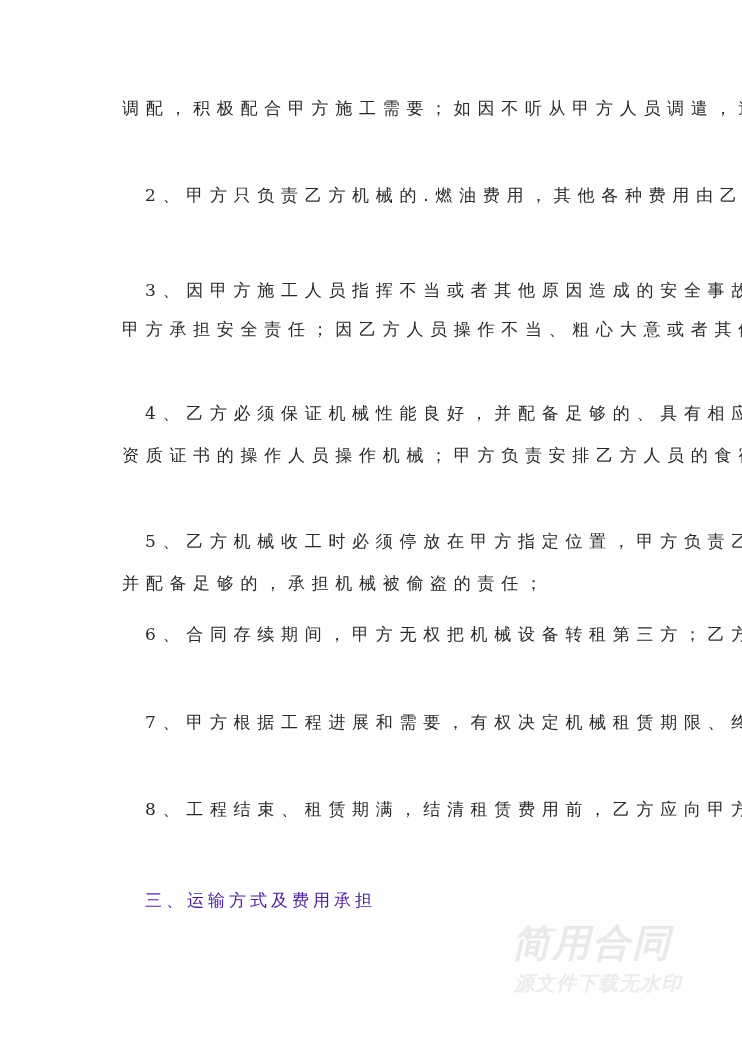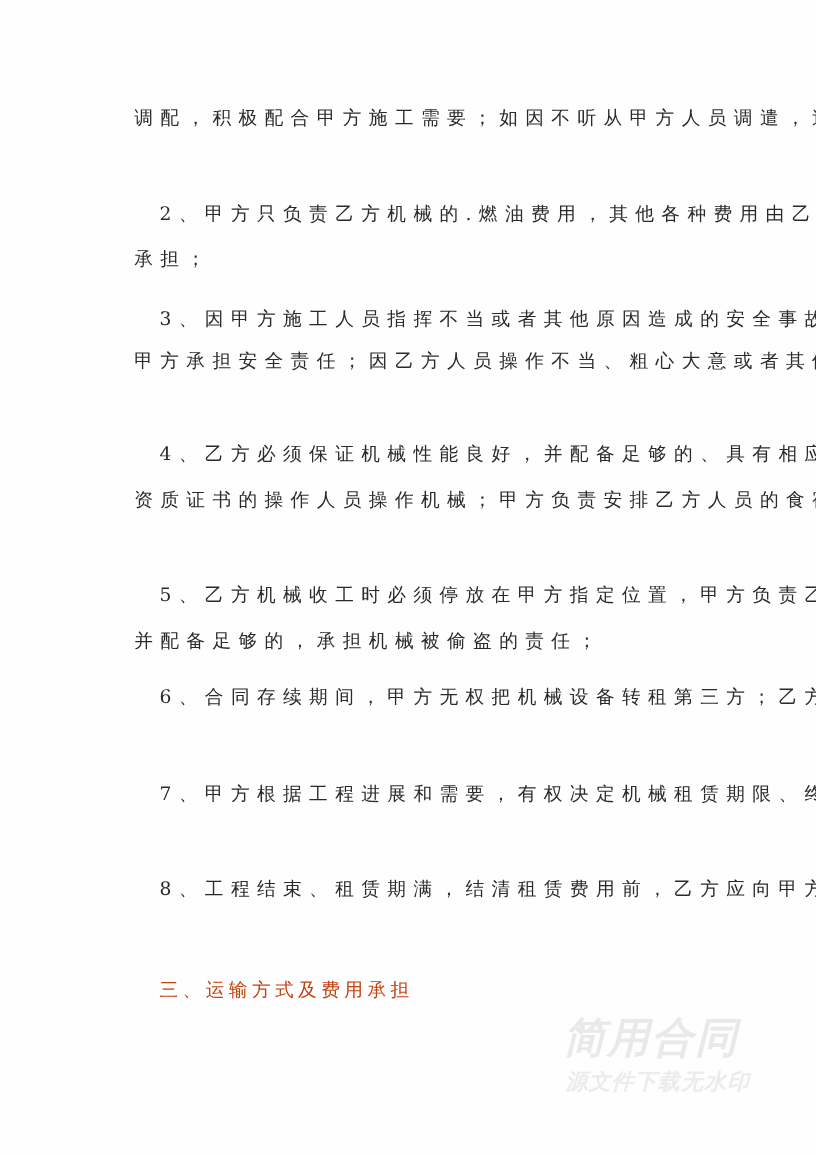--- a/index.html
+++ b/index.html
@@ -32,21 +32,21 @@
     line-height: 22px;
   }
   .indent { left: 145px; }
   .heading {
     position: absolute;
     left: 145px;
     font-size: 17px;
     letter-spacing: 4px;
     line-height: 22px;
     white-space: nowrap;
-    color: #c2410c;
+    color: #4c1d95;
     font-family: "DejaVu Sans", "Liberation Sans", sans-serif;
   }
   .wm-title {
     position: absolute;
     left: 512px;
     top: 918px;
     font-family: "DejaVu Sans", "Liberation Sans", sans-serif;
     font-weight: bold;
     font-style: italic;
     font-size: 38px;
@@ -67,21 +67,20 @@
     white-space: nowrap;
   }
 </style>
 </head>
 <body>
 
 <div class="page">
   <div class="line" style="top:97px">调配，积极配合甲方施工需要；如因不听从甲方人员调遣，造成甲方</div>
 
   <div class="line indent" style="top:184px">2、甲方只负责乙方机械的.燃油费用，其他各种费用由乙方自己</div>
-  <div class="line" style="top:225px">承担；</div>
 
   <div class="line indent" style="top:279px">3、因甲方施工人员指挥不当或者其他原因造成的安全事故，由</div>
   <div class="line" style="top:318px">甲方承担安全责任；因乙方人员操作不当、粗心大意或者其他原因造</div>
 
   <div class="line indent" style="top:402px">4、乙方必须保证机械性能良好，并配备足够的、具有相应操作</div>
   <div class="line" style="top:444px">资质证书的操作人员操作机械；甲方负责安排乙方人员的食宿，生活</div>
 
   <div class="line indent" style="top:530px">5、乙方机械收工时必须停放在甲方指定位置，甲方负责乙方机</div>
   <div class="line" style="top:572px">并配备足够的，承担机械被偷盗的责任；</div>
 

